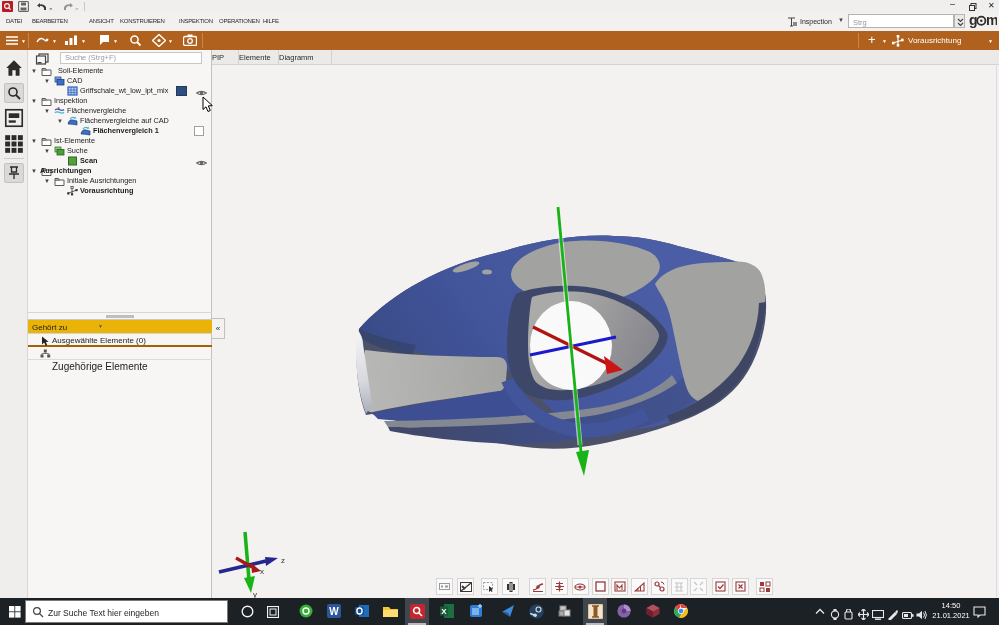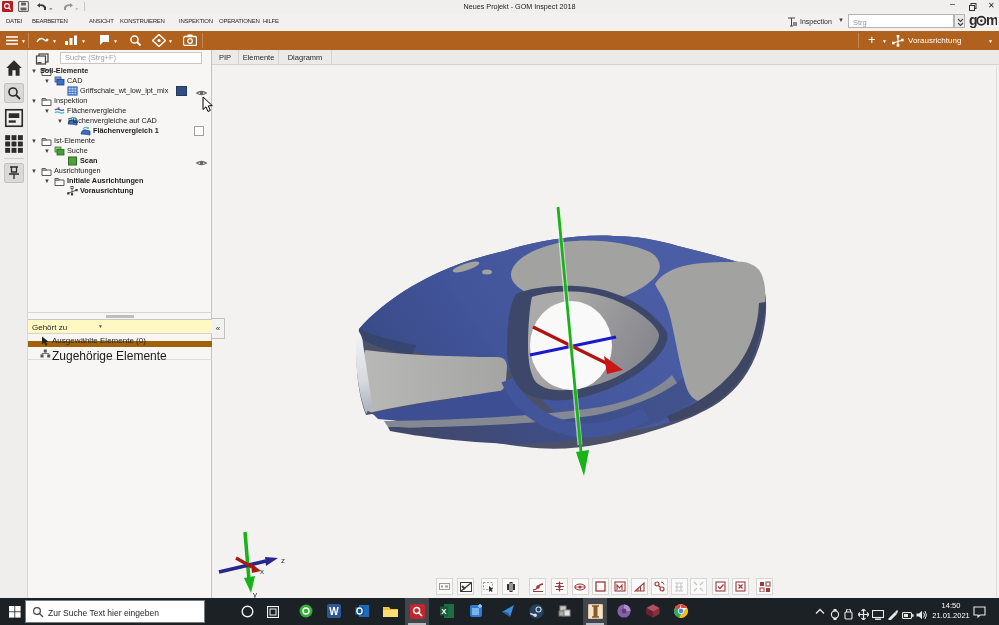--- a/index.html
+++ b/index.html
@@ -34,28 +34,28 @@
 .caret { position:absolute; width:8px; height:10px; font-size:6px; color:#444; text-align:center; line-height:10px; }
 .tico { position:absolute; top:0px; width:11px; height:10px; }
 .tlabel { position:absolute; top:0; }
 .eye { position:absolute; width:11px; height:10px; }
 
 #gz { position:absolute; left:0; top:0; width:184px; font-size:8px; color:#1c1c1c; }
 
 
 #viewport { position:absolute; left:212px; top:50px; width:787px; height:548px; background:#f3f2f1; }
 #tabbar { position:absolute; left:0; top:0; width:787px; height:15px; background:#ebeae8; border-bottom:1px solid #d5d3d1; }
-.tab { position:absolute; top:0; height:15px; font-size:7.5px; color:#2a2a2a; text-align:center; line-height:15px; border-right:1px solid #d5d3d1; }
+.tab { position:absolute; top:0; height:15px; font-size:7.5px; color:#2a2a2a; line-height:15px; border-right:1px solid #d5d3d1; }
 
 #btoolbar { position:absolute; left:222px; top:528px; }
 .bbtn { position:absolute; width:17px; height:17px; background:#fbfafa; border:1px solid #d8d6d4; display:flex; align-items:center; justify-content:center; }
 
 
 #taskbar { position:absolute; left:0; top:598px; width:999px; height:27px; background:#1c2126; }
-#tsearch { position:absolute; left:25px; top:2px; width:180px; height:23px; background:#ffffff; border:1px solid #7a7a7a; }
+#tsearch { position:absolute; left:25px; top:2px; width:203px; height:23px; background:#ffffff; border:1px solid #7a7a7a; }
 #tsearch span { position:absolute; left:22px; top:7px; font-size:8.5px; color:#1f1f1f; }
 #clock { position:absolute; right:18px; top:3px; width:60px; text-align:center; font-size:7.5px; color:#fff; line-height:10px; }
 </style>
 </head>
 <body>
 <div id="app">
 
   <div id="titlebar">
     <svg class="abs" style="left:2px;top:1px" width="11" height="11">
         <rect width="11" height="11" rx="1" fill="#b41e23"></rect>
@@ -69,21 +69,20 @@
       </svg>
     <svg class="abs" style="left:36px;top:2px" width="30" height="9">
       <path d="M10 5 Q8 1.5 4 2.5 L4 1 L1 3.5 L4 5.5 L4 4 Q7 3.5 8 6 L8 8 L10 8 Z" fill="#3a3a3a"></path>
       <path d="M14 6 l1.6 0 l0.8 1.6 l-3.2 0 z" fill="#888"></path>
     </svg>
     <svg class="abs" style="left:62px;top:2px" width="30" height="9" opacity="0.5">
       <path d="M2 5 Q4 1.5 8 2.5 L8 1 L11 3.5 L8 5.5 L8 4 Q5 3.5 4 6 L4 8 L2 8 Z" fill="#3a3a3a"></path>
       <path d="M14 6 l1.6 0 l0.8 1.6 l-3.2 0 z" fill="#888"></path>
     </svg>
     <div class="abs" style="left:84px;top:2px;width:1px;height:9px;background:#c9c7c5"></div>
-    <div class="title">Neues Projekt - GOM Inspect 2018</div>
     <div class="winctl" style="left:950px;top:-1px">–</div>
     <svg class="abs" style="left:969px;top:3px" width="8" height="8">
         <rect x="2" y="0.5" width="5" height="5" fill="none" stroke="#333"></rect>
         <rect x="0.5" y="2.5" width="5" height="5" fill="#f0efed" stroke="#333"></rect>
       </svg>
     <div class="winctl" style="left:988px;top:1px;font-size:8px">✕</div>
   </div>
 
   <div id="menubar">
     <span class="m" style="left:6px">DATEI</span>
@@ -206,21 +205,21 @@
         <rect x="2.5" y="9" width="4" height="1.5" fill="#444"></rect>
       </svg>
     <div id="searchbox">Suche (Strg+F)</div>
     <div id="tree">
 <div class="trow" style="left:0;top:0px;width:184px">
           <span class="caret" style="left:2px">▼</span>
           <svg class="tico" style="left:13px;top:1px" width="11" height="9" viewBox="0 0 11 9">
             <path d="M1 2.5 L1 8 L10 8 L10 2.5 Z" fill="#fdfdfd" stroke="#5a5a5a" stroke-width="1"></path>
             <path d="M1 2.5 L1 1 L4.5 1 L5.5 2.5 Z" fill="#fdfdfd" stroke="#5a5a5a" stroke-width="1"></path>
           </svg>
-          <span class="tlabel" style="left:12px;font-weight:bold">Soll-Elemente</span>
+          <span class="tlabel" style="left:30px;font-weight:normal">Soll-Elemente</span>
         </div>
 <div class="trow" style="left:0;top:10px;width:184px">
           <span class="caret" style="left:15px">▼</span>
           <svg class="tico" style="left:26px;top:0px" width="11" height="10" viewBox="0 0 11 10">
             <rect x="1" y="1" width="6" height="5" fill="#7c9cd4" stroke="#2a55a0" stroke-width="0.8"></rect>
             <rect x="3" y="3.5" width="7" height="5.5" fill="#3a6fc4" stroke="#1c3f80" stroke-width="0.8"></rect>
           </svg>
           <span class="tlabel" style="left:39px;font-weight:normal">CAD</span>
         </div>
 <div class="trow" style="left:0;top:20px;width:184px">
@@ -252,21 +251,21 @@
           </svg>
           <span class="tlabel" style="left:39px;font-weight:normal">Flächenvergleiche</span>
         </div>
 <div class="trow" style="left:0;top:50px;width:184px">
           <span class="caret" style="left:28px">▼</span>
           <svg class="tico" style="left:39px;top:0px" width="11" height="10" viewBox="0 0 11 10">
             <path d="M1 8 Q2 3 6 4 L10 5 L10 9 Q5 8 1 8 Z" fill="#3a6fc4" stroke="#1c3f80" stroke-width="0.7"></path>
             <path d="M3 3 Q5 0.5 8 2" stroke="#49b8c8" stroke-width="1.2" fill="none"></path>
             <path d="M8 0.5 L9.5 2.5 L7 3 Z" fill="#49b8c8"></path>
           </svg>
-          <span class="tlabel" style="left:40px;font-weight:normal">Flächenvergleiche auf CAD</span>
+          <span class="tlabel" style="left:52px;font-weight:normal">Flächenvergleiche auf CAD</span>
         </div>
 <div class="trow" style="left:0;top:60px;width:184px">
           <svg class="tico" style="left:52px;top:0px" width="11" height="10" viewBox="0 0 11 10">
             <path d="M1 8 Q2 3 6 4 L10 5 L10 9 Q5 8 1 8 Z" fill="#3a6fc4" stroke="#1c3f80" stroke-width="0.7"></path>
             <path d="M3 3 Q5 0.5 8 2" stroke="#49b8c8" stroke-width="1.2" fill="none"></path>
             <path d="M8 0.5 L9.5 2.5 L7 3 Z" fill="#49b8c8"></path>
           </svg>
           <span class="tlabel" style="left:65px;font-weight:bold">Flächenvergleich 1</span>
           <span style="position:absolute;left:166px;top:0px;width:10px;height:10px;background:#fff;border:1px solid #a0a0a0"></span>
         </div>
@@ -295,66 +294,66 @@
             <path d="M0.5 3.5 Q4.5 0.8 8.5 3.5 Q4.5 6.2 0.5 3.5 Z" fill="none" stroke="#666" stroke-width="0.9"></path>
             <circle cx="4.5" cy="3.5" r="1.4" fill="#666"></circle>
           </svg>
         </div>
 <div class="trow" style="left:0;top:100px;width:184px">
           <span class="caret" style="left:2px">▼</span>
           <svg class="tico" style="left:13px;top:1px" width="11" height="9" viewBox="0 0 11 9">
             <path d="M1 2.5 L1 8 L10 8 L10 2.5 Z" fill="#fdfdfd" stroke="#5a5a5a" stroke-width="1"></path>
             <path d="M1 2.5 L1 1 L4.5 1 L5.5 2.5 Z" fill="#fdfdfd" stroke="#5a5a5a" stroke-width="1"></path>
           </svg>
-          <span class="tlabel" style="left:26px;font-weight:normal">Ausrichtungen</span>
+          <span class="tlabel" style="left:12px;font-weight:bold">Ausrichtungen</span>
         </div>
 <div class="trow" style="left:0;top:110px;width:184px">
           <span class="caret" style="left:15px">▼</span>
           <svg class="tico" style="left:26px;top:1px" width="11" height="9" viewBox="0 0 11 9">
             <path d="M1 2.5 L1 8 L10 8 L10 2.5 Z" fill="#fdfdfd" stroke="#5a5a5a" stroke-width="1"></path>
             <path d="M1 2.5 L1 1 L4.5 1 L5.5 2.5 Z" fill="#fdfdfd" stroke="#5a5a5a" stroke-width="1"></path>
           </svg>
-          <span class="tlabel" style="left:39px;font-weight:bold">Initiale Ausrichtungen</span>
+          <span class="tlabel" style="left:39px;font-weight:normal">Initiale Ausrichtungen</span>
         </div>
 <div class="trow" style="left:0;top:120px;width:184px">
           <svg class="tico" style="left:39px;top:0px" width="12" height="10" viewBox="0 0 12 10">
             <path d="M5.5 1 L5.5 9 M1 7.5 L10.5 4" stroke="#4a4a4a" stroke-width="1"></path>
             <rect x="4.3" y="0" width="2.4" height="2.4" fill="#fff" stroke="#333" stroke-width="0.8"></rect>
             <rect x="4.3" y="7.4" width="2.4" height="2.4" fill="#333"></rect>
             <rect x="0.2" y="6.4" width="2.4" height="2.4" fill="#333"></rect>
             <rect x="9.2" y="2.8" width="2.4" height="2.4" fill="#333"></rect>
           </svg>
           <span class="tlabel" style="left:52px;font-weight:bold">Vorausrichtung</span>
         </div>
 <svg style="position:absolute;left:174px;top:30px;z-index:5" width="12" height="17" viewBox="0 0 12 17">
           <path d="M1 1 L1 13.5 L4 10.8 L6 15.5 L8.3 14.4 L6.3 9.9 L10.3 9.6 Z" fill="#fff" stroke="#000" stroke-width="1"></path>
         </svg>
 </div>
 
     <div class="abs" style="left:0;top:262px;width:184px;height:1px;background:#d8d6d4"></div>
     <div class="abs" style="left:78px;top:265px;width:28px;height:3px;background:#c0bebc"></div>
     <div id="gz">
-<div style="position:absolute;left:0;top:269px;width:184px;height:15px;border-top:1px solid #c9c7c5;border-bottom:1px solid #d5d3d1;background:#fef9c3">
+<div style="position:absolute;left:0;top:269px;width:184px;height:15px;border-top:1px solid #c9c7c5;border-bottom:1px solid #d5d3d1;background:#eab308">
   <span style="position:absolute;left:4px;top:3px;font-size:8px;color:#1c1c1c">Gehört zu</span>
   <span style="position:absolute;left:70px;top:3px;font-size:5px;color:#555">▼</span>
 </div>
-<div style="position:absolute;left:0;top:284px;width:184px;height:13px;border-bottom:6px solid #a16207">
+<div style="position:absolute;left:0;top:284px;width:184px;height:13px;border-bottom:2px solid #a16207">
   <svg style="position:absolute;left:13px;top:2px" width="9" height="10" viewBox="0 0 9 10">
             <path d="M1 0.5 L1 8.5 L3.2 6.6 L4.6 9.7 L6.2 9 L4.9 5.9 L7.6 5.7 Z" fill="#222"></path>
           </svg>
   <span style="position:absolute;left:24px;top:2px;font-size:8px;color:#1c1c1c">Ausgewählte Elemente (0)</span>
 </div>
 <div style="position:absolute;left:0;top:297px;width:184px;height:13px;border-bottom:1px solid #dddbd9">
   <svg style="position:absolute;left:12px;top:2px" width="11" height="9" viewBox="0 0 11 9">
             <rect x="3.8" y="0.5" width="3" height="3" fill="#555"></rect>
             <rect x="0.5" y="5.5" width="3" height="3" fill="#555"></rect>
             <rect x="7.2" y="5.5" width="3" height="3" fill="#555"></rect>
             <path d="M5.3 3.5 V4.5 M2 5.5 V4.5 H8.7 V5.5" stroke="#555" fill="none" stroke-width="0.8"></path>
           </svg>
-  <span style="position:absolute;left:24px;top:2px;font-size:12px;color:#1c1c1c">Zugehörige Elemente</span>
+  <span style="position:absolute;left:24px;top:14px;font-size:10px;color:#1c1c1c">Zugehörige Elemente</span>
 </div>
       </div>
   </div>
 
   <div id="viewport">
     <div id="tabbar">
       <div class="tab" style="left:0px;width:27px">PIP</div>
       <div class="tab" style="left:27px;width:40px">Elemente</div>
       <div class="tab" style="left:67px;width:53px">Diagramm</div>
     </div>

